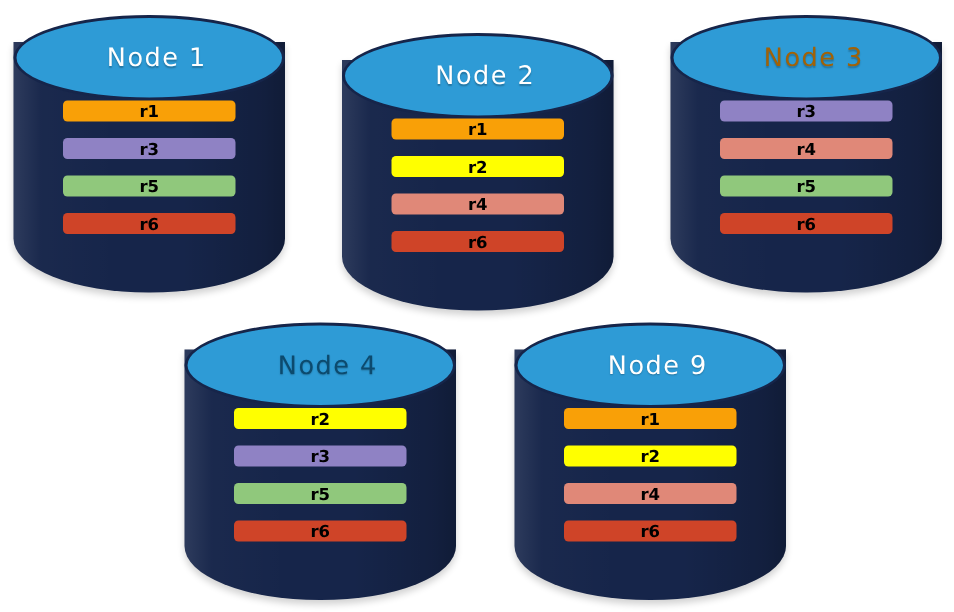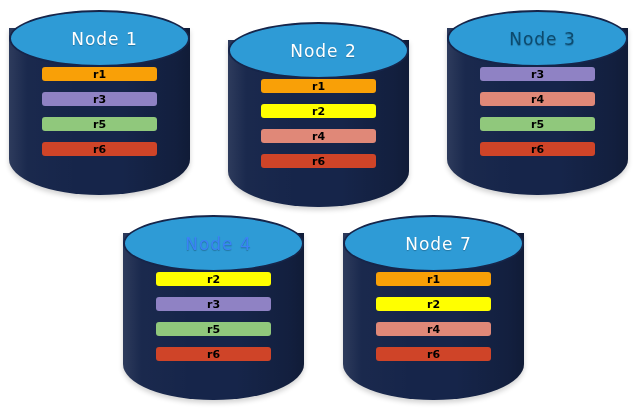--- a/index.html
+++ b/index.html
@@ -139,45 +139,45 @@
         <div class="replica-bar" style="background: rgb(249, 160, 7);">r1</div>
         <div class="replica-bar" style="background: rgb(255, 255, 0);">r2</div>
         <div class="replica-bar" style="background: rgb(224, 136, 120);">r4</div>
         <div class="replica-bar" style="background: rgb(207, 68, 40);">r6</div>
       </div>
     </div>
     <div class="node" style="left: 447px; top: 10px;">
       <div class="cyl-body" style="background: rgb(22, 37, 74);"></div>
       <div class="cyl-shade"></div>
       <div class="cyl-top" style="background: rgb(46, 155, 214);"></div>
-      <div class="node-label" style="color: #0c4a6e;">Node  3</div>
+      <div class="node-label" style="color: #a16207;">Node  3</div>
       <div class="replicas">
         <div class="replica-bar" style="background: rgb(143, 130, 196);">r3</div>
         <div class="replica-bar" style="background: rgb(224, 136, 120);">r4</div>
         <div class="replica-bar" style="background: rgb(144, 200, 124);">r5</div>
         <div class="replica-bar" style="background: rgb(207, 68, 40);">r6</div>
       </div>
     </div>
     <div class="node" style="left: 123px; top: 215px;">
       <div class="cyl-body" style="background: rgb(22, 37, 74);"></div>
       <div class="cyl-shade"></div>
       <div class="cyl-top" style="background: rgb(46, 155, 214);"></div>
-      <div class="node-label" style="color: #3b82f6;">Node  4</div>
+      <div class="node-label" style="color: #0c4a6e;">Node  4</div>
       <div class="replicas">
         <div class="replica-bar" style="background: rgb(255, 255, 0);">r2</div>
         <div class="replica-bar" style="background: rgb(143, 130, 196);">r3</div>
         <div class="replica-bar" style="background: rgb(144, 200, 124);">r5</div>
         <div class="replica-bar" style="background: rgb(207, 68, 40);">r6</div>
       </div>
     </div>
     <div class="node" style="left: 343px; top: 215px;">
       <div class="cyl-body" style="background: rgb(22, 37, 74);"></div>
       <div class="cyl-shade"></div>
       <div class="cyl-top" style="background: rgb(46, 155, 214);"></div>
-      <div class="node-label" style="color: rgb(255, 255, 255);">Node  7</div>
+      <div class="node-label" style="color: rgb(255, 255, 255);">Node  9</div>
       <div class="replicas">
         <div class="replica-bar" style="background: rgb(249, 160, 7);">r1</div>
         <div class="replica-bar" style="background: rgb(255, 255, 0);">r2</div>
         <div class="replica-bar" style="background: rgb(224, 136, 120);">r4</div>
         <div class="replica-bar" style="background: rgb(207, 68, 40);">r6</div>
       </div>
     </div>
   </div>
 
 </body></html>

